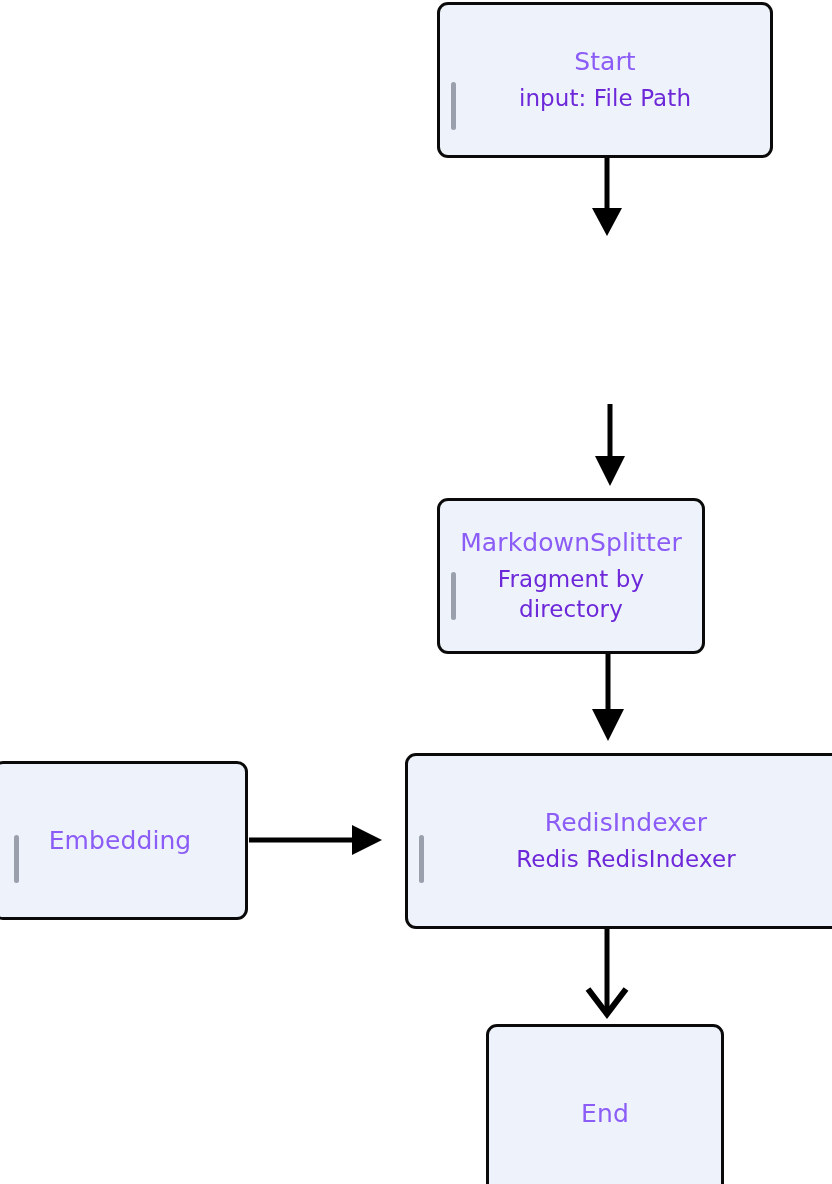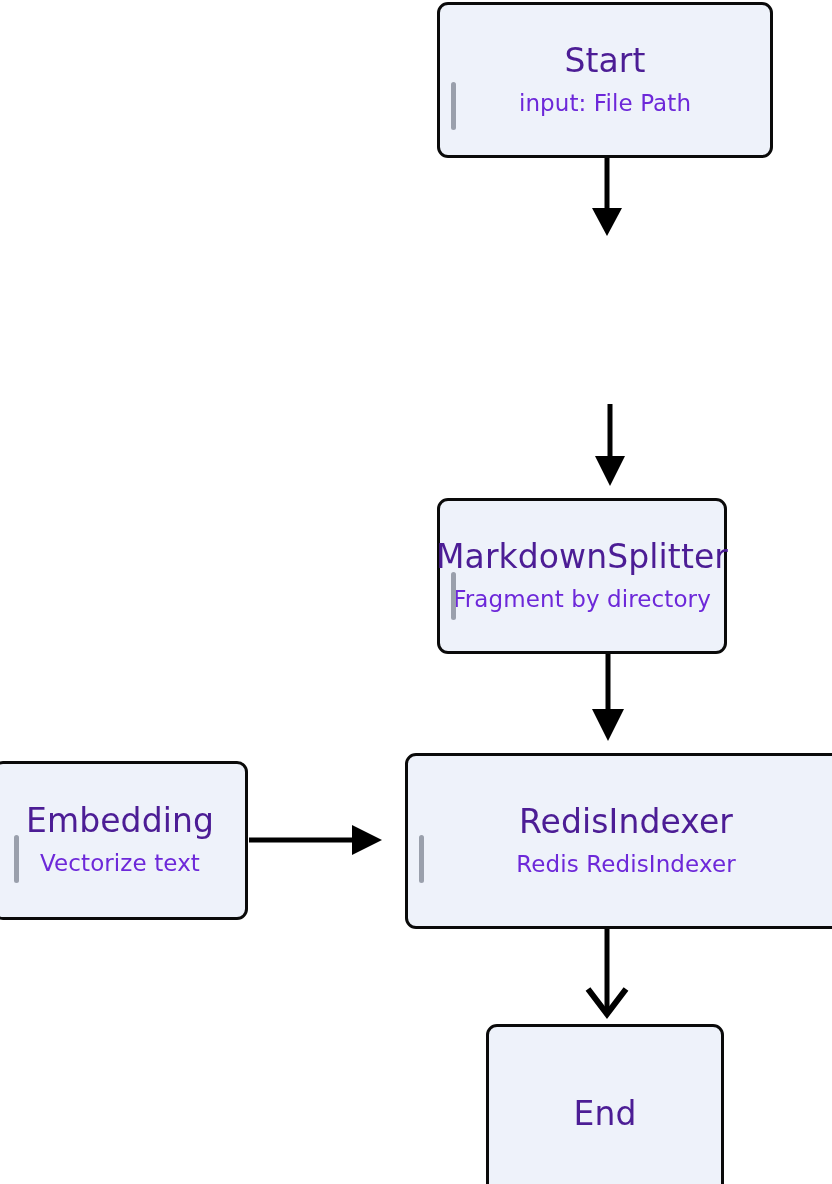--- a/index.html
+++ b/index.html
@@ -26,22 +26,22 @@
     background: #eef2fa;
     border: 3px solid #0a0a0a;
     border-radius: 11px;
     display: flex;
     flex-direction: column;
     align-items: center;
     justify-content: center;
     text-align: center;
   }
   .node-title {
-    color: #4c1d95;
-    font-size: 33px;
+    color: #8b5cf6;
+    font-size: 25px;
     line-height: 1.18;
     letter-spacing: 0.1px;
     white-space: nowrap;
   }
   .node-subtitle {
     color: #6d28d9;
     font-size: 23px;
     line-height: 1.28;
     letter-spacing: 0.1px;
     margin-top: 8px;
@@ -99,30 +99,29 @@
     </g>
   </svg>
 
   <div class="node" style="left:437px; top:2px; width:336px; height:156px;">
     <div class="accent-bar" style="top:77px; height:48px;"></div>
     <div class="node-title">Start</div>
     <div class="node-subtitle">input: File Path</div>
   </div>
 
 
-  <div class="node" style="left:437px; top:498px; width:290px; height:156px;">
+  <div class="node" style="left:437px; top:498px; width:268px; height:156px;">
     <div class="accent-bar" style="top:71px; height:48px;"></div>
     <div class="node-title">MarkdownSplitter</div>
     <div class="node-subtitle" style="padding:0 8px;">Fragment by directory</div>
   </div>
 
   <div class="node" style="left:-8px; top:761px; width:256px; height:159px;">
     <div class="accent-bar" style="left:19px; top:71px; height:48px;"></div>
     <div class="node-title">Embedding</div>
-    <div class="node-subtitle" style="padding:0 10px;">Vectorize text</div>
   </div>
 
   <div class="node" style="left:405px; top:753px; width:442px; height:176px;">
     <div class="accent-bar" style="top:79px; height:48px;"></div>
     <div class="node-title">RedisIndexer</div>
     <div class="node-subtitle">Redis RedisIndexer</div>
   </div>
 
   <div class="node title-only" style="left:486px; top:1024px; width:238px; height:180px;">
     <div class="node-title">End</div>

